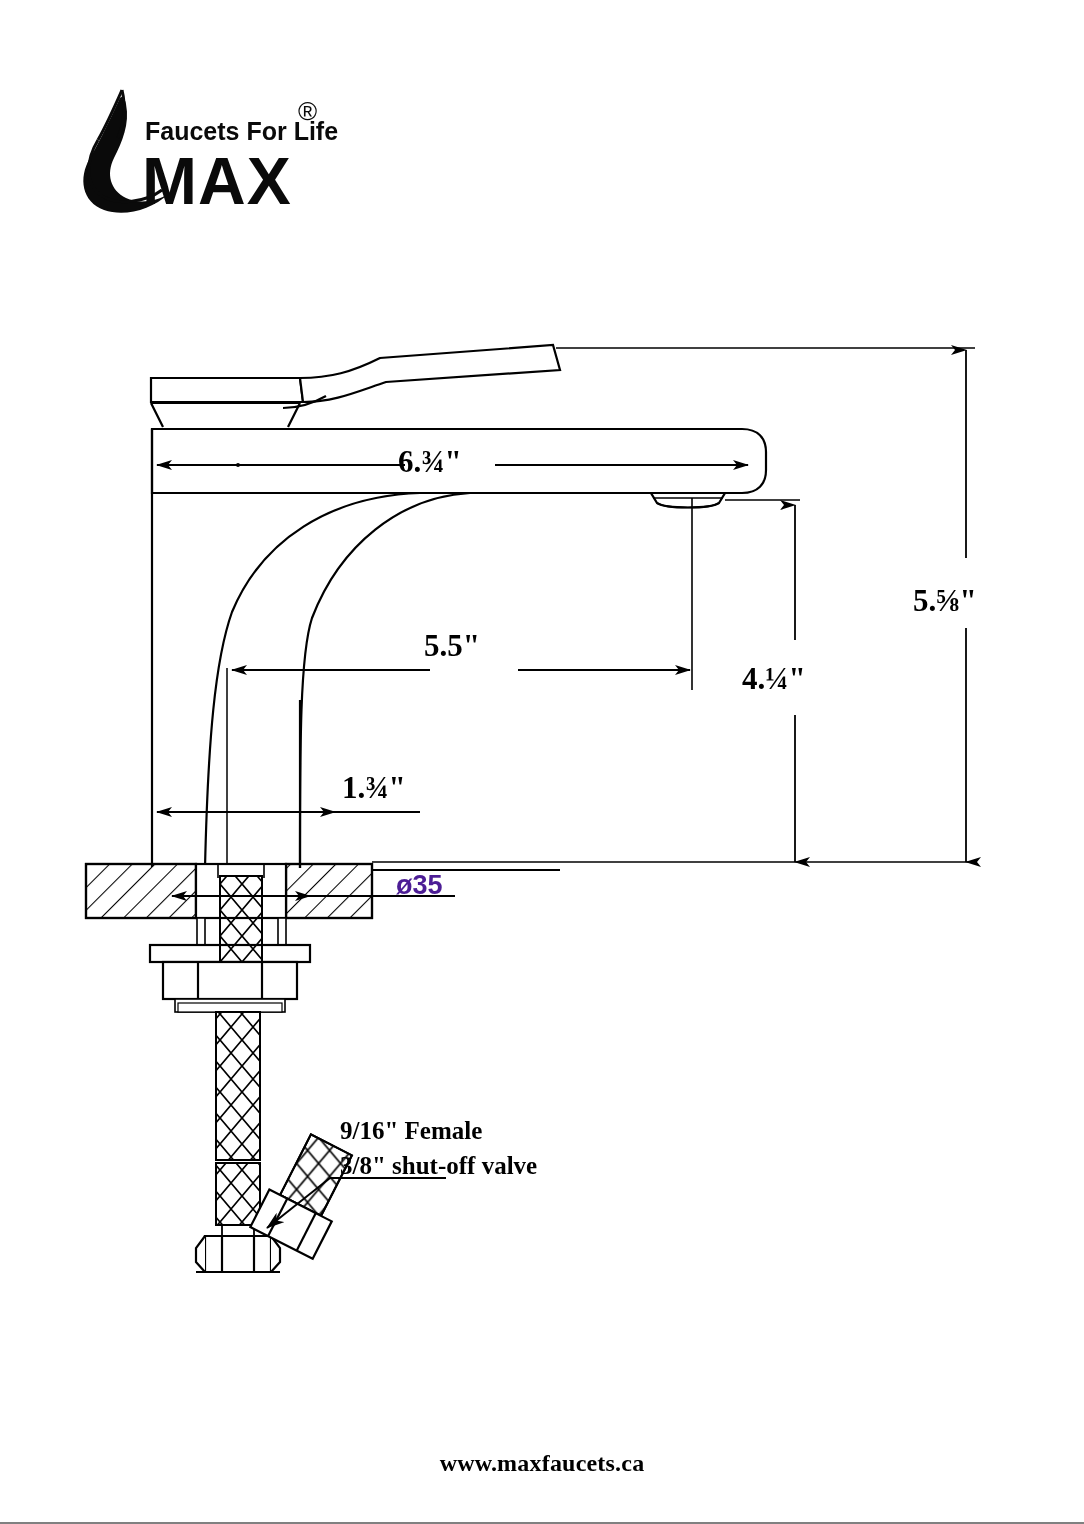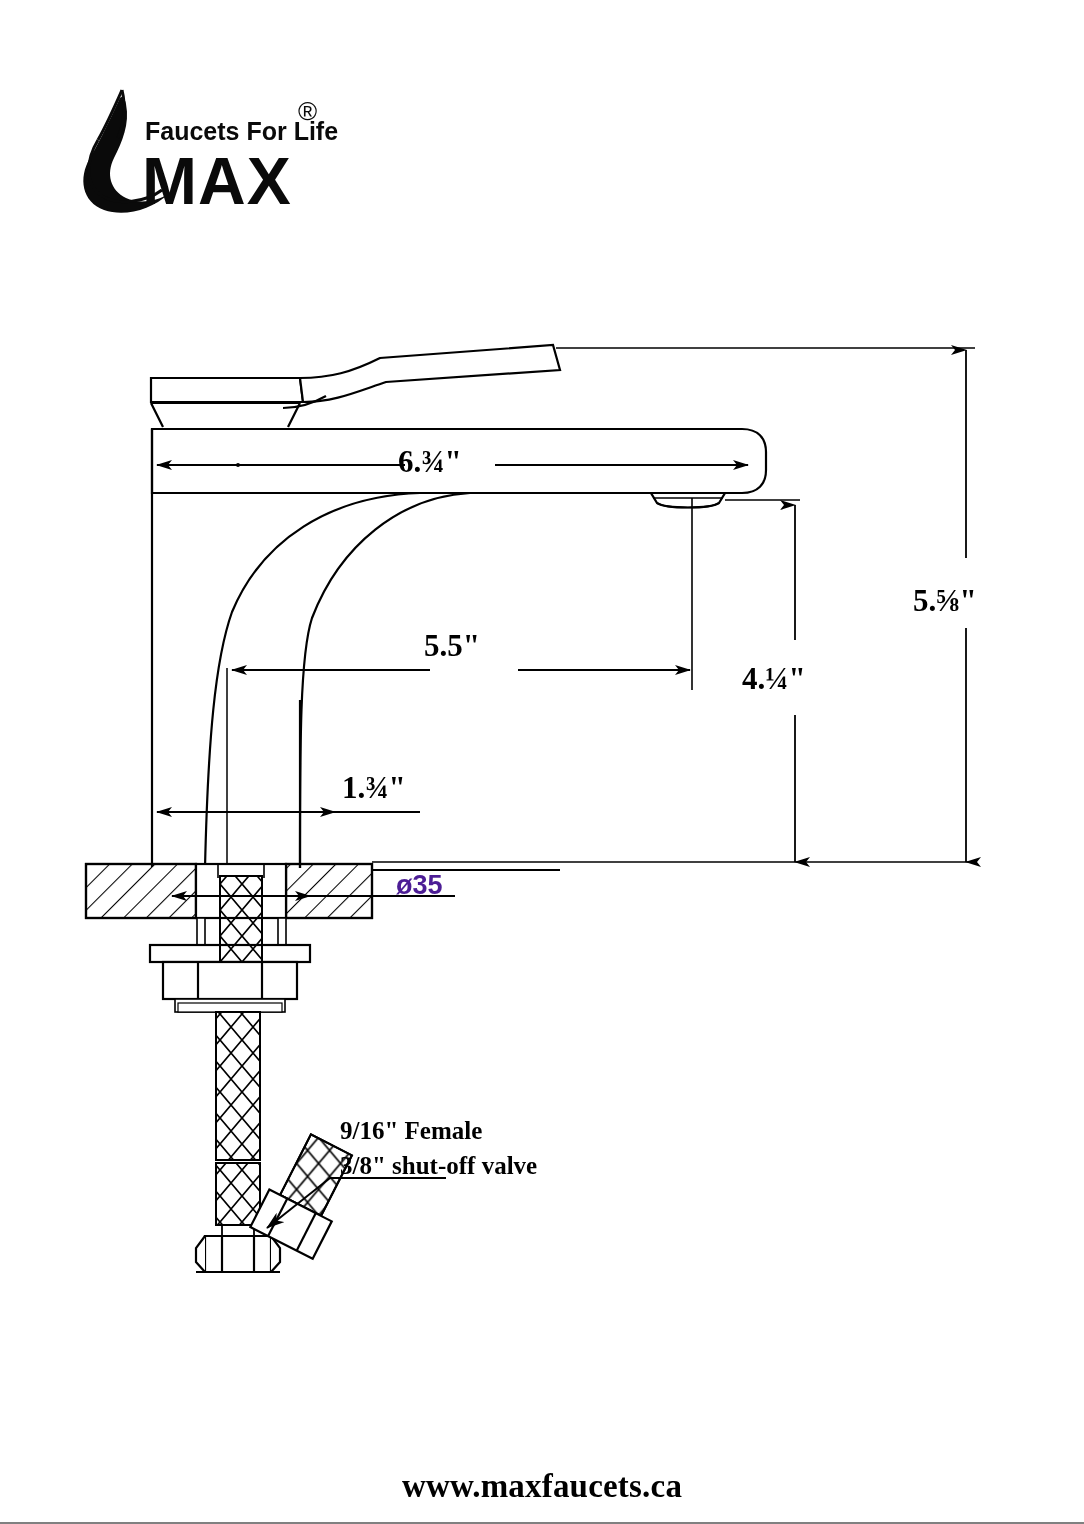--- a/index.html
+++ b/index.html
@@ -38,24 +38,23 @@
     height: 1524px;
   }
   .footer-url {
     position: absolute;
     left: 0;
     top: 1450px;
     width: 1084px;
     text-align: center;
     font-family: "Liberation Serif", "DejaVu Serif", serif;
     font-weight: bold;
-    font-size: 33px;
+    font-size: 24px;
     color: #000000;
     letter-spacing: 0.2px;
-    margin-top: 18px;
   }
   .dim-label {
     position: absolute;
     font-family: "Liberation Serif", "DejaVu Serif", serif;
     font-weight: bold;
     color: #000000;
     white-space: nowrap;
   }
   .note-text {
     position: absolute;

